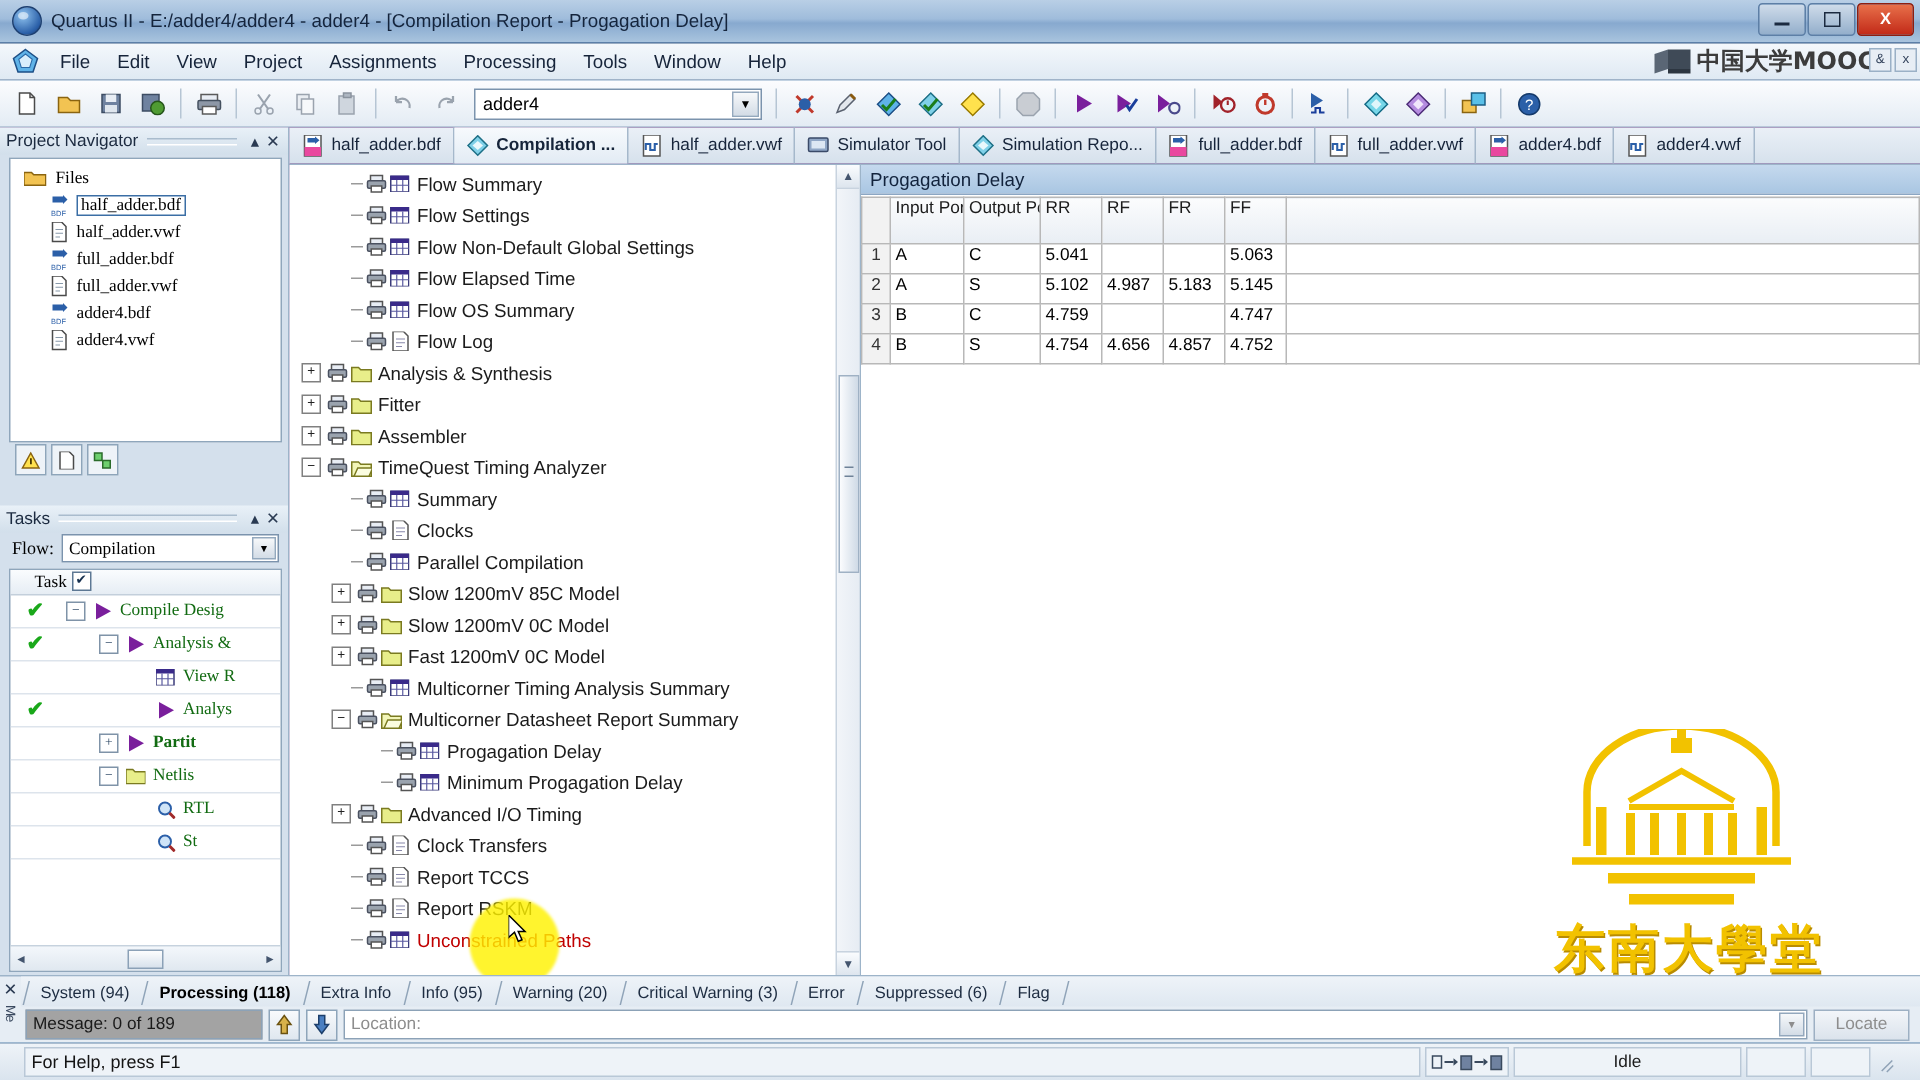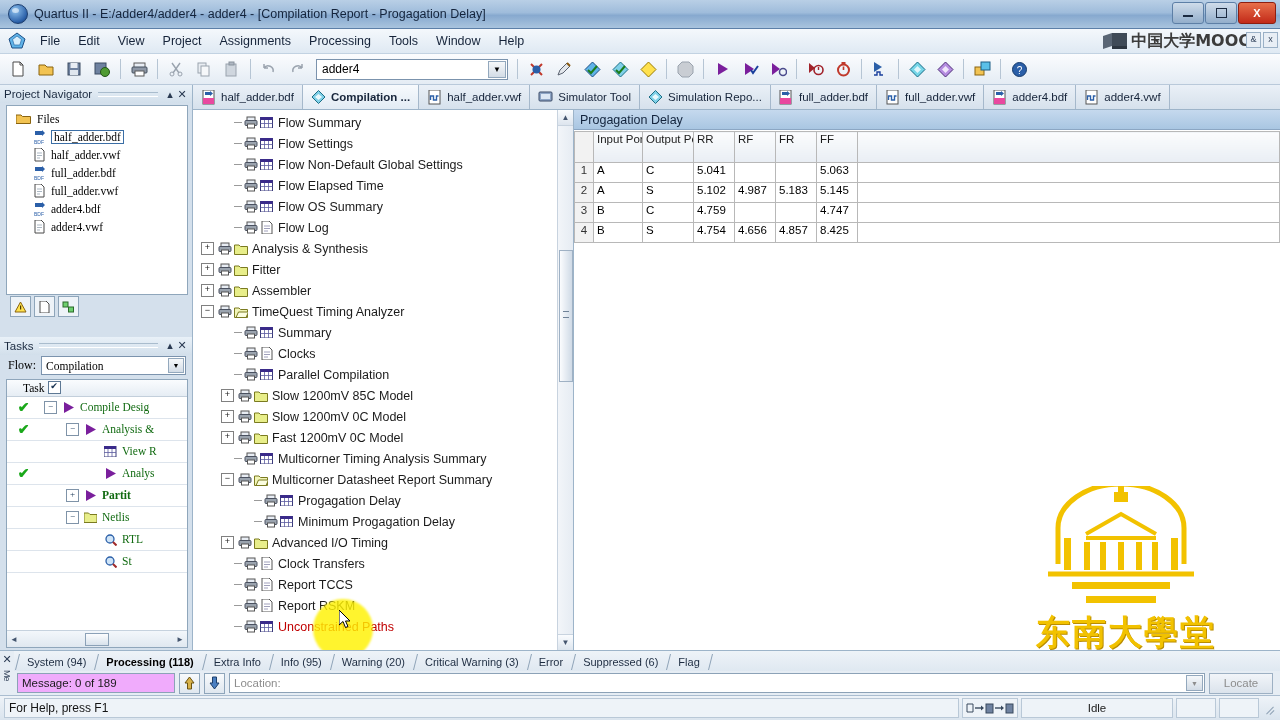--- a/index.html
+++ b/index.html
@@ -162,33 +162,33 @@
   .msg-main{flex:1 1 auto;display:flex;flex-direction:column;min-width:0;}
   .msg-tabs{height:20px;flex:0 0 20px;display:flex;align-items:flex-end;
     background:linear-gradient(180deg,#eef3f8,#dfe8f1);}
   .mtab{display:flex;align-items:center;height:18px;padding:0 7px 0 5px;font-size:11px;
     color:#1d2c41;position:relative;white-space:nowrap;}
   .mtab.active{font-weight:bold;color:#000;}
   .msep{width:8px;height:18px;flex:0 0 8px;position:relative;}
   .msep:before{content:"";position:absolute;left:3px;top:1px;width:1px;height:16px;
     background:#8fa3b8;transform:skewX(-14deg);}
   .msg-row{height:24px;flex:0 0 24px;display:flex;align-items:center;gap:4px;padding:0 3px;}
-  .msgfld{width:152px;height:18px;border:1px solid #8ca2b7;background:#f0abfc;
+  .msgfld{width:152px;height:18px;border:1px solid #8ca2b7;background:#a3a3a3;
     display:flex;align-items:center;padding-left:4px;font-size:11.5px;color:#1a1a1a;}
   .sbtn{width:19px;height:19px;border:1px solid #8ea5ba;background:linear-gradient(180deg,#f8fafc,#dfe7ef);
     display:flex;align-items:center;justify-content:center;}
   .locfld{flex:1 1 auto;height:18px;border:1px solid #8ca2b7;background:#fff;
     display:flex;align-items:center;padding-left:4px;font-size:11.5px;color:#8d8d8d;position:relative;}
   .locfld .arrow{position:absolute;right:1px;top:1px;width:15px;height:14px;
     background:linear-gradient(180deg,#f6f8fa,#d3dce6);border:1px solid #93a8bd;
     display:flex;align-items:center;justify-content:center;font-size:7px;}
   .locbtn{width:62px;height:19px;border:1px solid #9db0c3;background:linear-gradient(180deg,#f2f5f9,#dbe3ec);
     display:flex;align-items:center;justify-content:center;font-size:11.5px;color:#8d8d8d;margin-right:4px;}
   
-  .statusbar{flex:0 0 24px;display:flex;align-items:center;gap:3px;padding:0 4px;
+  .statusbar{flex:0 0 24px;display:flex;align-items:center;gap:3px;padding:0 16px;
     background:linear-gradient(180deg,#eef3f8,#dae4ee);border-top:1px solid #aabdd0;}
   .st-help{flex:1 1 auto;height:18px;border:1px solid #b9c8d7;background:#eef3f8;
     display:flex;align-items:center;padding-left:4px;font-size:12px;color:#141414;}
   .st-cell{height:18px;border:1px solid #b9c8d7;background:#eef3f8;
     display:flex;align-items:center;justify-content:center;font-size:11.5px;color:#1a1a1a;}
   .st-idle{width:150px;}
   .st-small{width:38px;}
   .st-icons{width:54px;display:flex;align-items:center;justify-content:center;gap:1px;}
   .st-grip{width:14px;height:14px;position:relative;}
   .st-grip:before,.st-grip:after{content:"";position:absolute;right:1px;background:#8fa2b6;}
@@ -1303,21 +1303,21 @@
                     <td class="col-n">4.747</td>
                     <td></td>
                   </tr>
                   <tr>
                     <td class="idx">4</td>
                     <td class="col-ip">B</td>
                     <td class="col-op">S</td>
                     <td class="col-n">4.754</td>
                     <td class="col-n">4.656</td>
                     <td class="col-n">4.857</td>
-                    <td class="col-n">8.425</td>
+                    <td class="col-n">4.752</td>
                     <td></td>
                   </tr>
                 </tbody>
             </table>
           </div>
         </div>
       </div>
     </div>
   </div>
 

